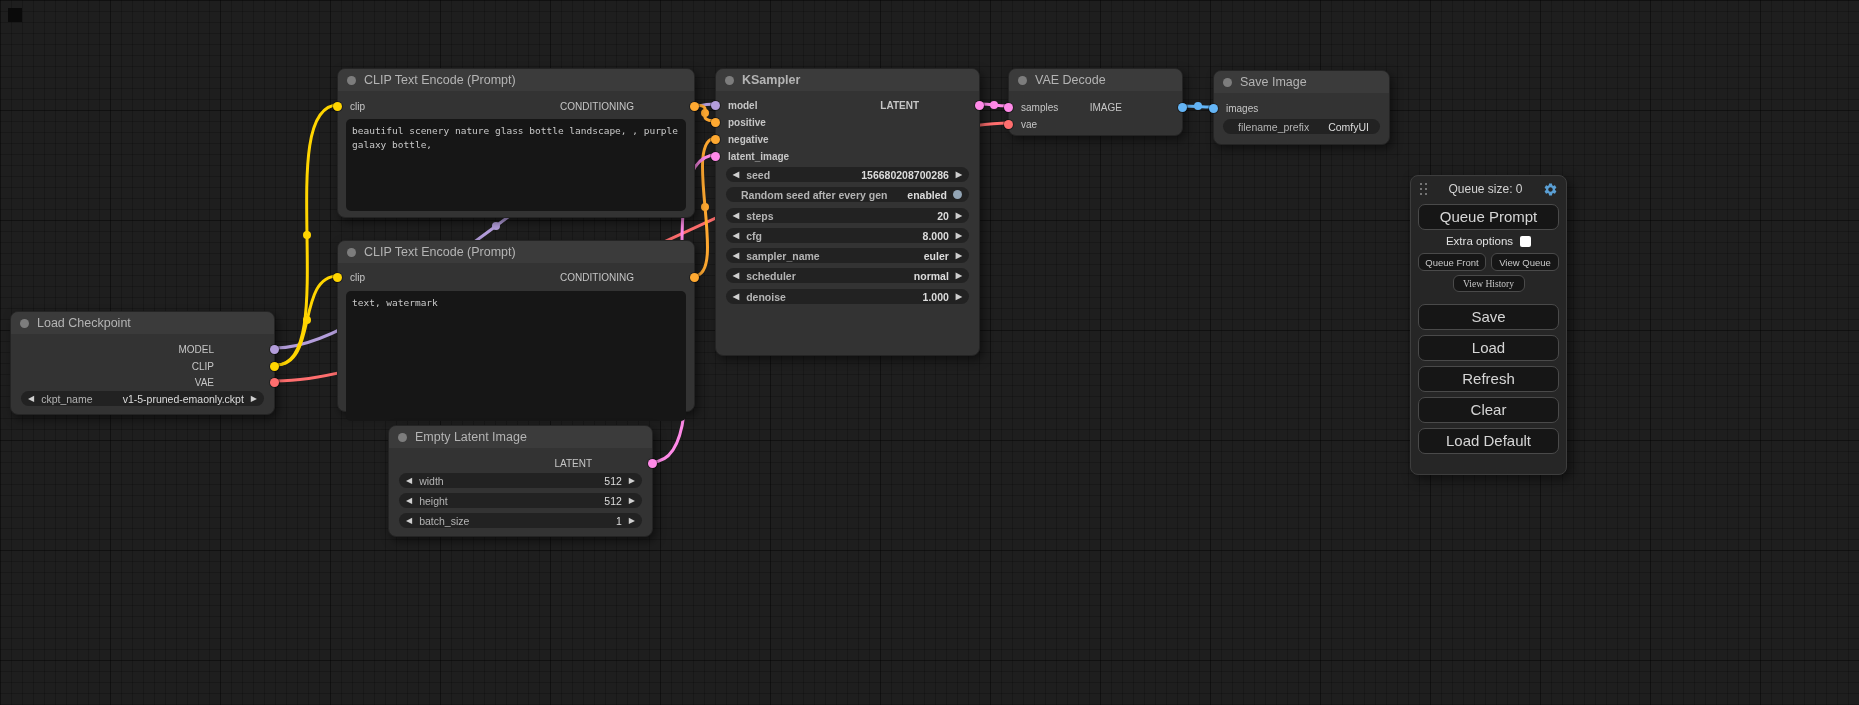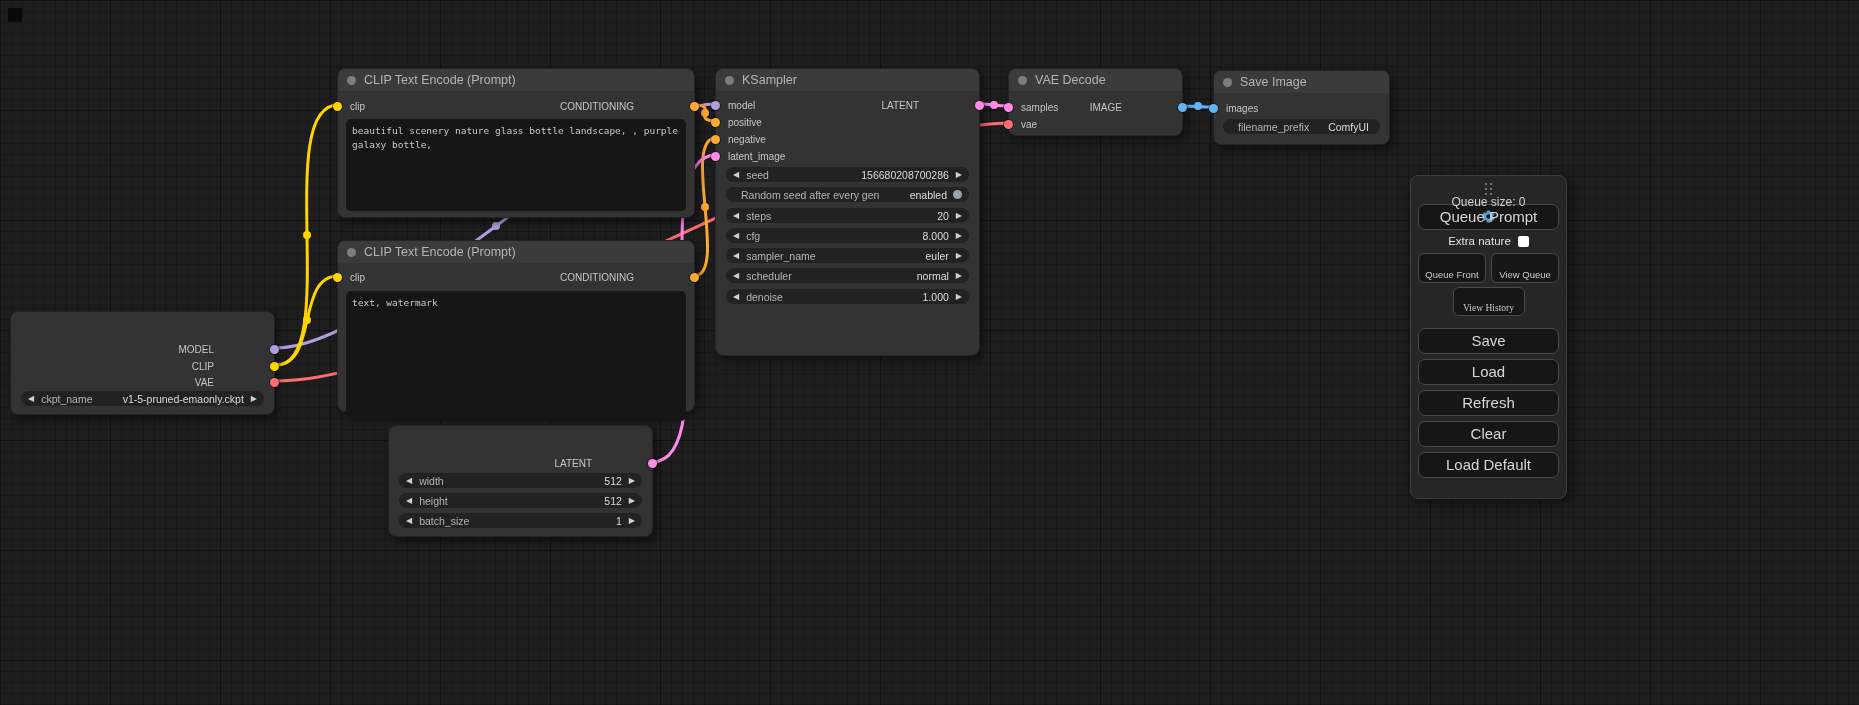--- a/index.html
+++ b/index.html
@@ -41,34 +41,34 @@
   .widget.noarrow .wvalue{margin-right:4px;}
   .toggle-dot{width:9px;height:9px;border-radius:50%;flex:0 0 auto;margin-left:2px;}
 
   .ntext{position:absolute;left:8px;right:8px;background:#161616;border:none;border-radius:5px;
     color:#c9c9c9;font-family:"DejaVu Sans Mono",monospace;font-size:9.5px;line-height:1.45;
     padding:5px 6px;resize:none;outline:none;box-sizing:border-box;}
 
   .menu{position:absolute;left:1410px;top:175px;width:157px;z-index:5;background:#262626;
     border:1px solid #3d3d3d;border-radius:8px;box-shadow:4px 4px 12px rgba(0,0,0,.55);
     padding:6px 7px 8px 7px;box-sizing:border-box;color:#cfcfcf;}
-  .menu-header{display:flex;align-items:center;height:18px;margin:0 1px 4px 1px;flex-direction:column;}
+  .menu-header{display:flex;align-items:flex-start;height:18px;margin:0 1px 4px 1px;}
   .menu-header .qlabel{flex:1;text-align:center;font-size:12px;color:#d2d2d2;}
   .drag-dots{width:9px;height:13px;position:relative;cursor:move;flex:0 0 auto;}
   .drag-dots::before{content:"";position:absolute;left:1px;top:1px;width:2px;height:2px;border-radius:50%;
     background:#8f8f8f;box-shadow:0 5px 0 #8f8f8f,0 10px 0 #8f8f8f,5px 0 0 #8f8f8f,5px 5px 0 #8f8f8f,5px 10px 0 #8f8f8f;}
   .gear{width:15px;height:15px;flex:0 0 auto;cursor:pointer;}
   .btn{display:block;width:100%;background:#161616;border:1px solid #4a4a4a;border-radius:7px;
     color:#d6d6d6;font-size:15px;padding:3px 0 4px 0;margin:0 0 5px 0;cursor:pointer;
     font-family:"Liberation Sans",sans-serif;}
   .extra{display:flex;align-items:center;justify-content:center;gap:7px;font-size:11.5px;
     color:#e0e0e0;margin:5px 0 6px 0;}
   .chk{width:11px;height:11px;background:#ffffff;border-radius:2px;display:inline-block;cursor:pointer;}
   .minirow{display:flex;gap:5px;margin:0 0 4px 0;}
-  .btn.mini{font-size:9.5px;padding:15px 0 2px 0;margin:0;flex:1;border-radius:6px;color:#c8c8c8;}
+  .btn.mini{font-size:9.5px;padding:3px 0 2px 0;margin:0;flex:1;border-radius:6px;color:#c8c8c8;}
   .center-row{display:flex;justify-content:center;margin:0 0 12px 0;}
   .btn.mini.vh{flex:0 0 auto;width:72px;font-family:Liberation Serif, serif;}
 </style>
 </head>
 <body>
 
 <div class="canvas">
 
   <div class="artifact"></div>
 
@@ -87,20 +87,24 @@
     <circle cx="307" cy="320" r="4" fill="#ffd500"></circle>
     <circle cx="642" cy="252" r="4" fill="#ff6e6e"></circle>
     <circle cx="705" cy="113" r="4" fill="#ffa931"></circle>
     <circle cx="705" cy="207" r="4" fill="#ffa931"></circle>
     <circle cx="684" cy="308" r="4" fill="#ff8ae8"></circle>
     <circle cx="994" cy="105" r="4" fill="#ff8ae8"></circle>
     <circle cx="1198" cy="106" r="4" fill="#64b5f6"></circle>
   </svg>
 
   <div class="node" style="left:10px;top:311px;width:265px;height:104px;">
+    <div class="ntitle">
+      <span class="ndot"></span>
+      <span>Load Checkpoint</span>
+    </div>
     <div class="slot out" style="top:30px">
       <span class="dot" style="background: rgb(179, 157, 219);"></span>
       <span class="slbl">MODEL</span>
     </div>
     <div class="slot out" style="top:47px">
       <span class="dot" style="background: rgb(255, 213, 0);"></span>
       <span class="slbl">CLIP</span>
     </div>
     <div class="slot out" style="top:63px">
       <span class="dot" style="background: rgb(255, 110, 110);"></span>
@@ -140,20 +144,24 @@
       <span class="slbl">clip</span>
     </div>
     <div class="slot out" style="top:29px">
       <span class="dot" style="background: rgb(255, 169, 49);"></span>
       <span class="slbl">CONDITIONING</span>
     </div>
     <textarea class="ntext" style="top: 50px; height: 130px;">text, watermark</textarea>
   </div>
 
   <div class="node" style="left:388px;top:425px;width:265px;height:112px;">
+    <div class="ntitle">
+      <span class="ndot"></span>
+      <span>Empty Latent Image</span>
+    </div>
     <div class="slot out" style="top:30px">
       <span class="dot" style="background: rgb(255, 138, 232);"></span>
       <span class="slbl">LATENT</span>
     </div>
     <div class="widget" style="top:47px">
       <span class="arrow">◀</span>
       <span class="wlabel">width</span>
       <span class="wvalue">512</span>
       <span class="arrow">▶</span>
     </div>
@@ -164,21 +172,21 @@
       <span class="arrow">▶</span>
     </div>
     <div class="widget" style="top:87px">
       <span class="arrow">◀</span>
       <span class="wlabel">batch_size</span>
       <span class="wvalue">1</span>
       <span class="arrow">▶</span>
     </div>
   </div>
 
-  <div class="node" style="left:715px;top:68px;width:265px;height:288px;">
+  <div class="node" style="left:715px;top:68px;width:265px;height:288px;font-weight:bold;">
     <div class="ntitle">
       <span class="ndot"></span>
       <span>KSampler</span>
     </div>
     <div class="slot in" style="top:29px">
       <span class="dot" style="background: rgb(179, 157, 219);"></span>
       <span class="slbl">model</span>
     </div>
     <div class="slot in" style="top:46px">
       <span class="dot" style="background: rgb(255, 169, 49);"></span>
@@ -276,21 +284,21 @@
   <div class="menu">
     <div class="menu-header">
       <span class="drag-dots"></span>
       <span class="qlabel">Queue size: 0</span>
       <svg class="gear" viewBox="0 0 24 24">
         <path d="M19.14,12.94c0.04-0.3,0.06-0.61,0.06-0.94c0-0.32-0.02-0.64-0.07-0.94l2.03-1.58c0.18-0.14,0.23-0.41,0.12-0.61l-1.92-3.32c-0.12-0.22-0.37-0.29-0.59-0.22l-2.39,0.96c-0.5-0.38-1.03-0.7-1.62-0.94L14.4,2.81c-0.04-0.24-0.24-0.41-0.48-0.41h-3.84c-0.24,0-0.43,0.17-0.47,0.41L9.25,5.35C8.66,5.59,8.12,5.92,7.63,6.29L5.24,5.33c-0.22-0.08-0.47,0-0.59,0.22L2.74,8.87C2.62,9.08,2.66,9.34,2.86,9.48l2.03,1.58C4.84,11.36,4.8,11.69,4.8,12s0.02,0.64,0.07,0.94l-2.03,1.58c-0.18,0.14-0.23,0.41-0.12,0.61l1.92,3.32c0.12,0.22,0.37,0.29,0.59,0.22l2.39-0.96c0.5,0.38,1.03,0.7,1.62,0.94l0.36,2.54c0.05,0.24,0.24,0.41,0.48,0.41h3.84c0.24,0,0.44-0.17,0.47-0.41l0.36-2.54c0.59-0.24,1.13-0.56,1.62-0.94l2.39,0.96c0.22,0.08,0.47,0,0.59-0.22l1.92-3.32c0.12-0.22,0.07-0.47-0.12-0.61L19.14,12.94z M12,15.6c-1.98,0-3.6-1.62-3.6-3.6s1.62-3.6,3.6-3.6s3.6,1.62,3.6,3.6S13.98,15.6,12,15.6z" fill="#5a9fd4"></path>
       </svg>
     </div>
     <button class="btn queue">Queue Prompt</button>
     <div class="extra">
-      <span>Extra nature</span>
+      <span>Extra options</span>
       <span class="chk"></span>
     </div>
     <div class="minirow">
       <button class="btn mini">Queue Front</button>
       <button class="btn mini">View Queue</button>
     </div>
     <div class="center-row">
       <button class="btn mini vh">View History</button>
     </div>
     <button class="btn">Save</button>

